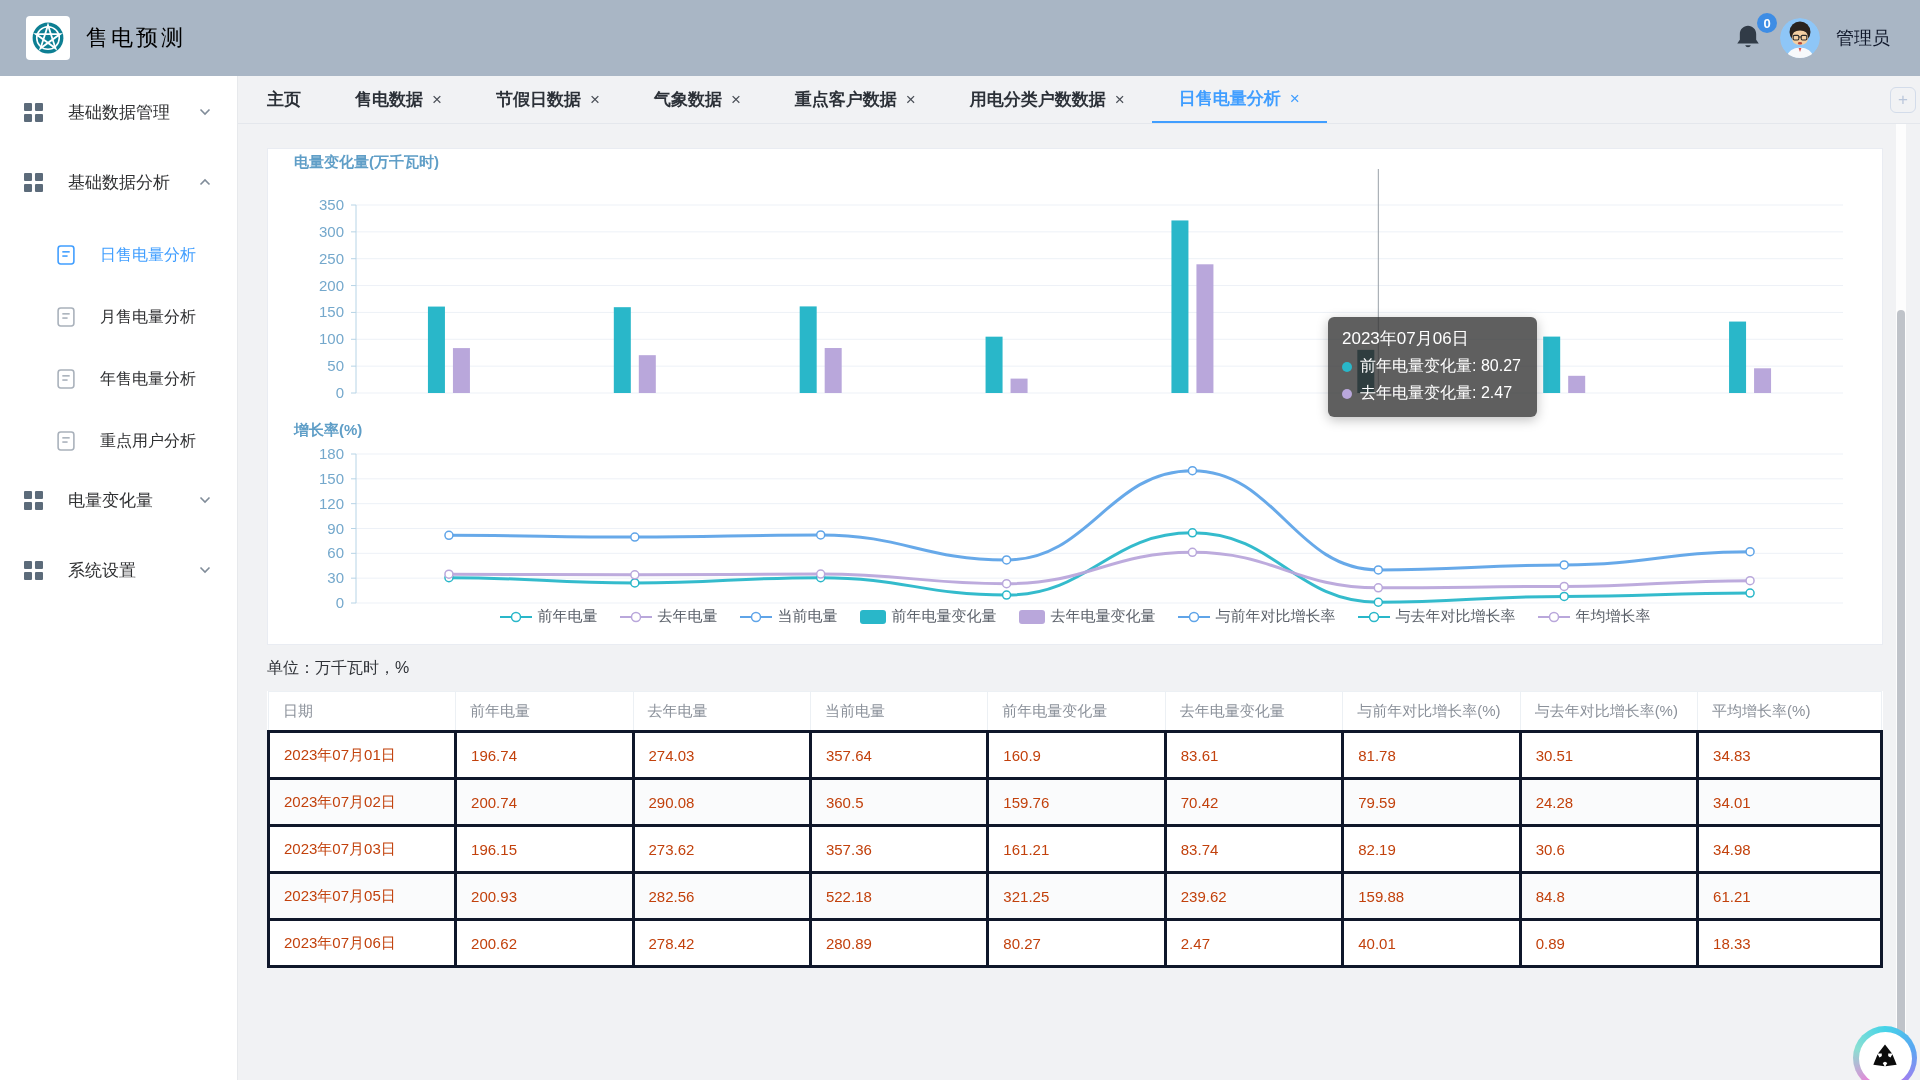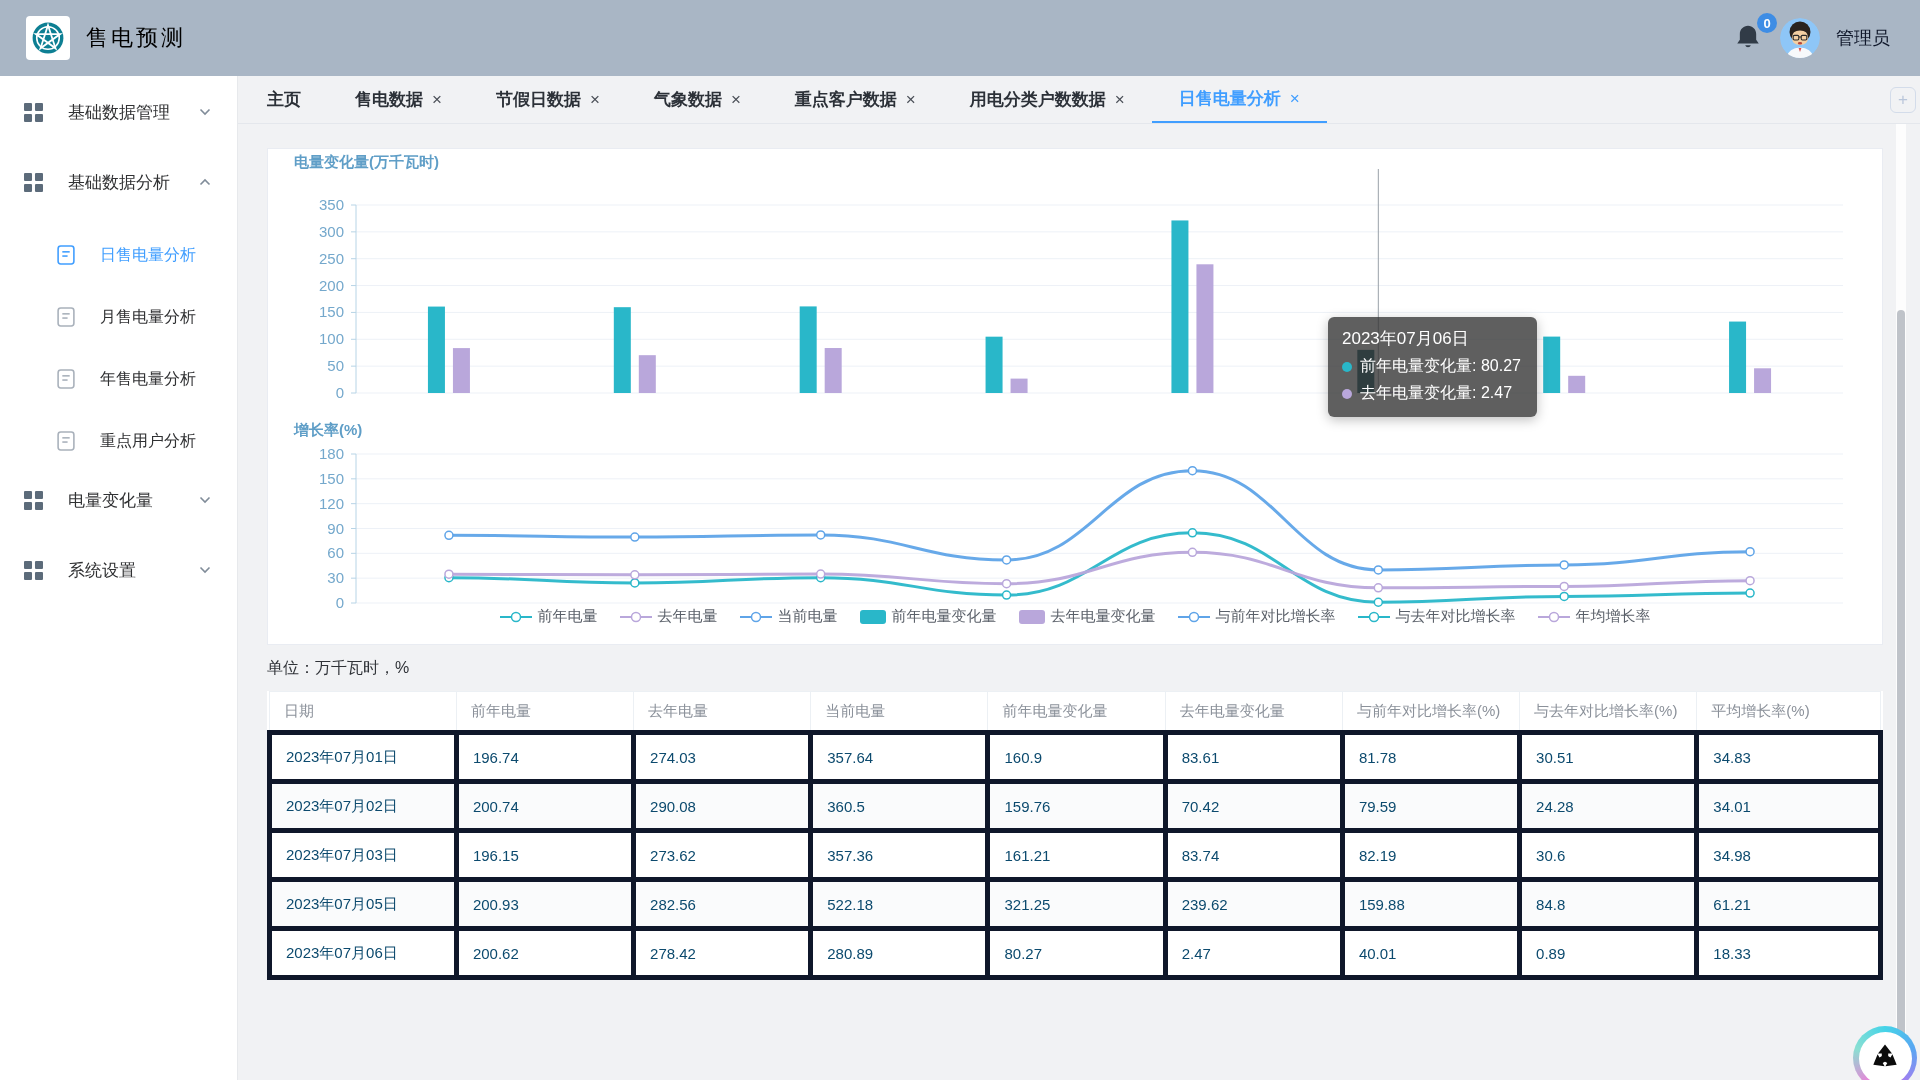--- a/index.html
+++ b/index.html
@@ -44,21 +44,21 @@
   .tt-title{font-size:17px;}
   .tt-row{display:flex;align-items:center;gap:8px;font-size:16px;margin-top:6px;}
   .tt-dot{width:10px;height:10px;border-radius:50%;flex:0 0 auto;}
   .legend{position:absolute;left:0;top:458px;width:100%;display:flex;justify-content:center;align-items:center;gap:22px;}
   .lg-item{display:flex;align-items:center;gap:6px;font-size:15px;color:#5a6069;cursor:pointer;}
   .unit{position:absolute;left:29px;top:534px;font-size:16px;color:#2f3237;}
   
   .dtable{position:absolute;left:29px;top:567px;width:1616px;border-collapse:collapse;table-layout:fixed;background:#fff;}
   .dtable th{height:38px;background:#fff;color:#8b919a;font-size:15px;font-weight:normal;text-align:left;
              padding:0 0 0 14px;border:1px solid #ecf0f4;}
-  .dtable td{height:44px;color:#0c4a6e;font-size:15px;padding:0 0 0 14px;border:5px solid #0f172a;background:#fff;}
+  .dtable td{height:44px;color:#c2410c;font-size:15px;padding:0 0 0 14px;border:3px solid #0f172a;background:#fff;}
   .dtable tbody tr:nth-child(even) td{background:#fafbfc;}
   
   .scroll-track{position:absolute;left:1896px;top:124px;width:10px;height:956px;background:#fdfdfd;}
   .scroll-thumb{position:absolute;left:1897px;top:310px;width:8px;height:766px;background:#bfc3c9;border-radius:4px;cursor:pointer;}
   .fab{position:absolute;left:1853px;top:1026px;width:64px;height:64px;border-radius:50%;cursor:pointer;
        background:conic-gradient(#45d4e8,#5aa6f2,#a57ef0,#e886d8,#8adfd2,#45d4e8);
        display:flex;align-items:center;justify-content:center;}
   .fab-inner{width:53px;height:53px;border-radius:50%;background:#fff;display:flex;align-items:center;justify-content:center;}
 </style>
 </head>

